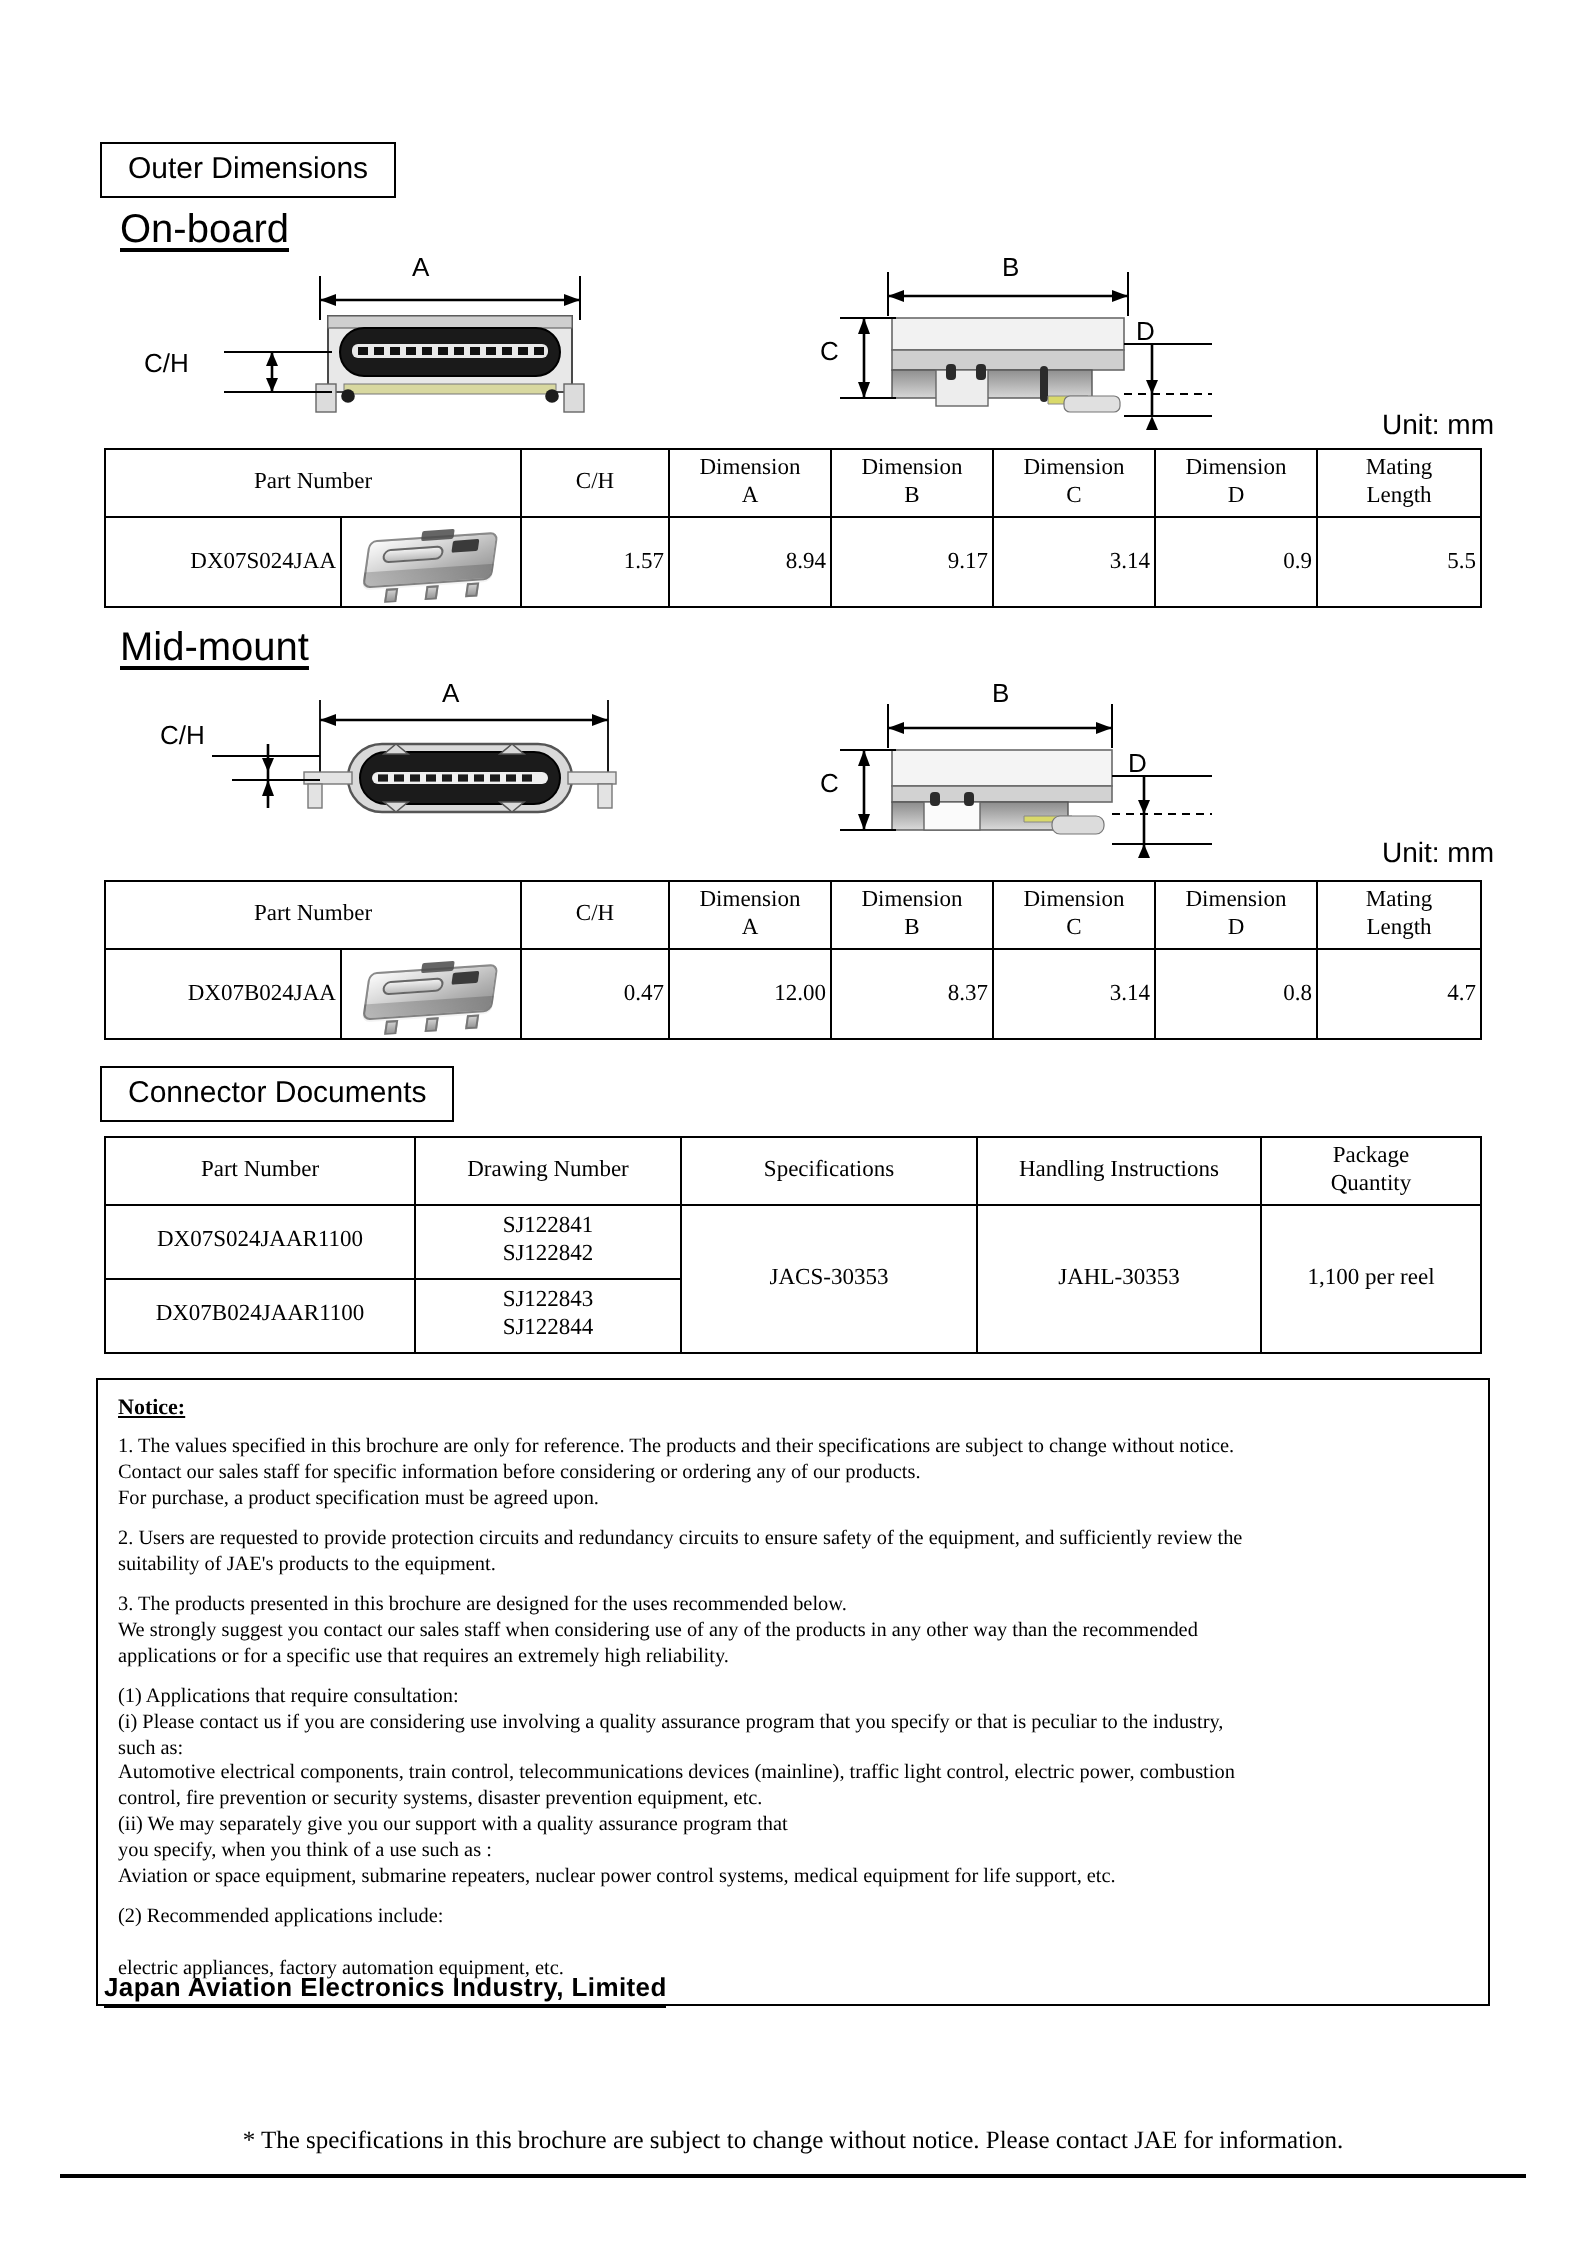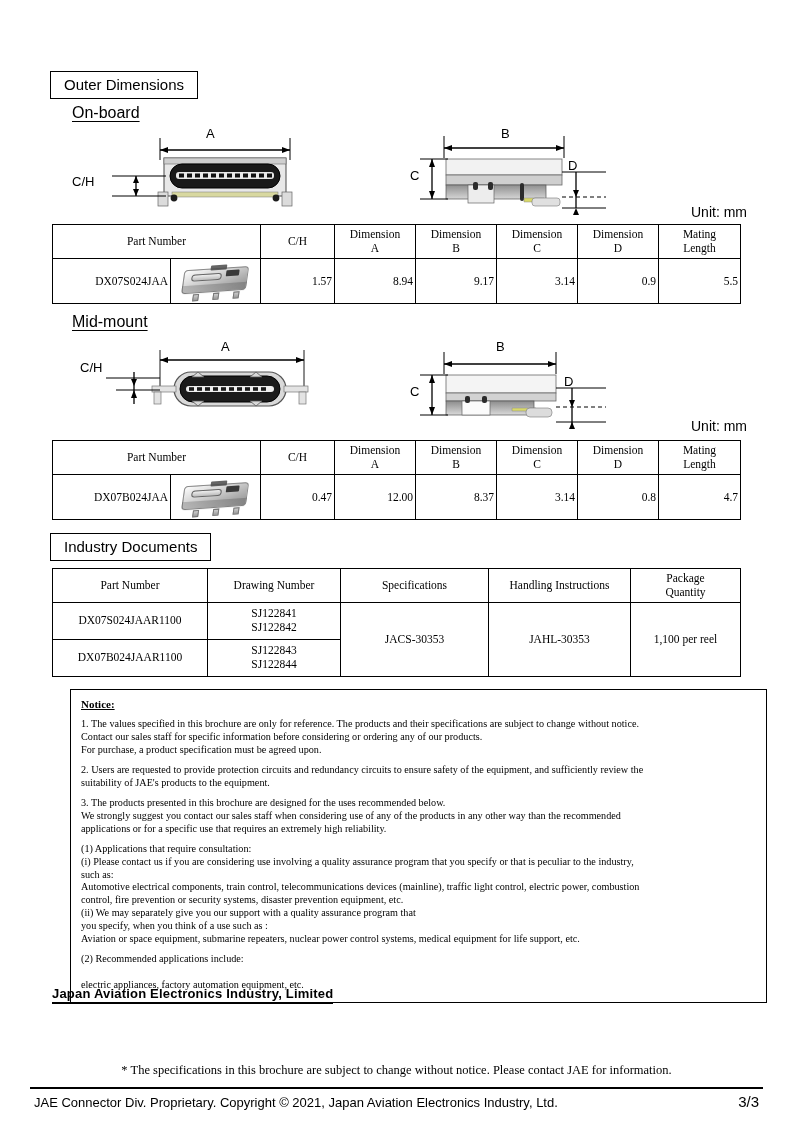--- a/index.html
+++ b/index.html
@@ -24,24 +24,24 @@
 
   
   .section-box {
     display: inline-block;
     border: 1.2px solid #000;
     padding: 4px 13px 5px 13px;
     font-size: 15px;
     background: #fff;
   }
   .sub-head {
-    font-size: 16px;
+    font-size: 20px;
     text-decoration: underline;
     text-underline-offset: 2.5px;
-    margin: 16px;
+    margin: 4px;
   }
 
   
   .draw-area { position: relative; }
   .dim-label { position: absolute; font-size: 13px; font-family: "Liberation Sans", sans-serif; }
 
   
   .unit-note { text-align: right; font-size: 14px; padding-right: 46px; }
 
   
@@ -107,21 +107,20 @@
   }
 
   
   .notice-box {
     position: absolute; left: 48px; width: 697px;
     border: 1.2px solid #000;
     padding: 8px 10px 10px 10px;
     font-family: "Liberation Serif", serif;
     font-size: 10.2px;
     line-height: 1.27;
-    margin-left: 22px;
   }
   .notice-title { font-weight: bold; text-decoration: underline; font-size: 11px; margin-bottom: 6px; }
   .notice-box p { margin: 0 0 7px 0; }
   .notice-box p:last-child { margin-bottom: 0; }
 
   
   .company {
     position: absolute; left: 52px; top: 986px;
     font-size: 13px; font-weight: bold;
     letter-spacing: .2px;
@@ -463,21 +462,21 @@
           <td>8.37</td>
           <td>3.14</td>
           <td>0.8</td>
           <td>4.7</td>
         </tr>
       </tbody>
     </table>
   </div>
 
   <div style="position:absolute; left:50px; top:533px;">
-    <span class="section-box">Industry Documents</span>
+    <span class="section-box">Connector Documents</span>
   </div>
 
   <div style="position:absolute; left:0; right:0; top:568px;">
     <table class="doc-table">
       <colgroup>
         <col style="width:155px">
           <col style="width:133px">
           <col style="width:148px">
         <col style="width:142px">
           <col style="width:110px">
@@ -546,18 +545,14 @@
       <span>(2) Recommended applications include:</span><br>
       <br>
       <span>electric appliances, factory automation equipment, etc.</span>
     </p>
   </div>
 
   <div class="company">Japan Aviation Electronics Industry, Limited</div>
 
   <div class="foot-note">* The specifications in this brochure are subject to change without notice. Please contact JAE for information.</div>
   <div class="foot-rule"></div>
-  <div class="foot-bar">
-    <span>JAE Connector Div. Proprietary. Copyright ©  2021, Japan Aviation Electronics Industry, Ltd.</span>
-    <span class="page-num">3/3</span>
-  </div>
 
 </div>
 
 </body></html>

